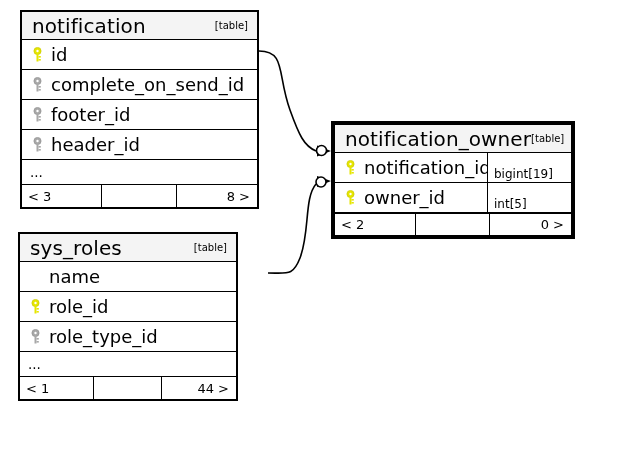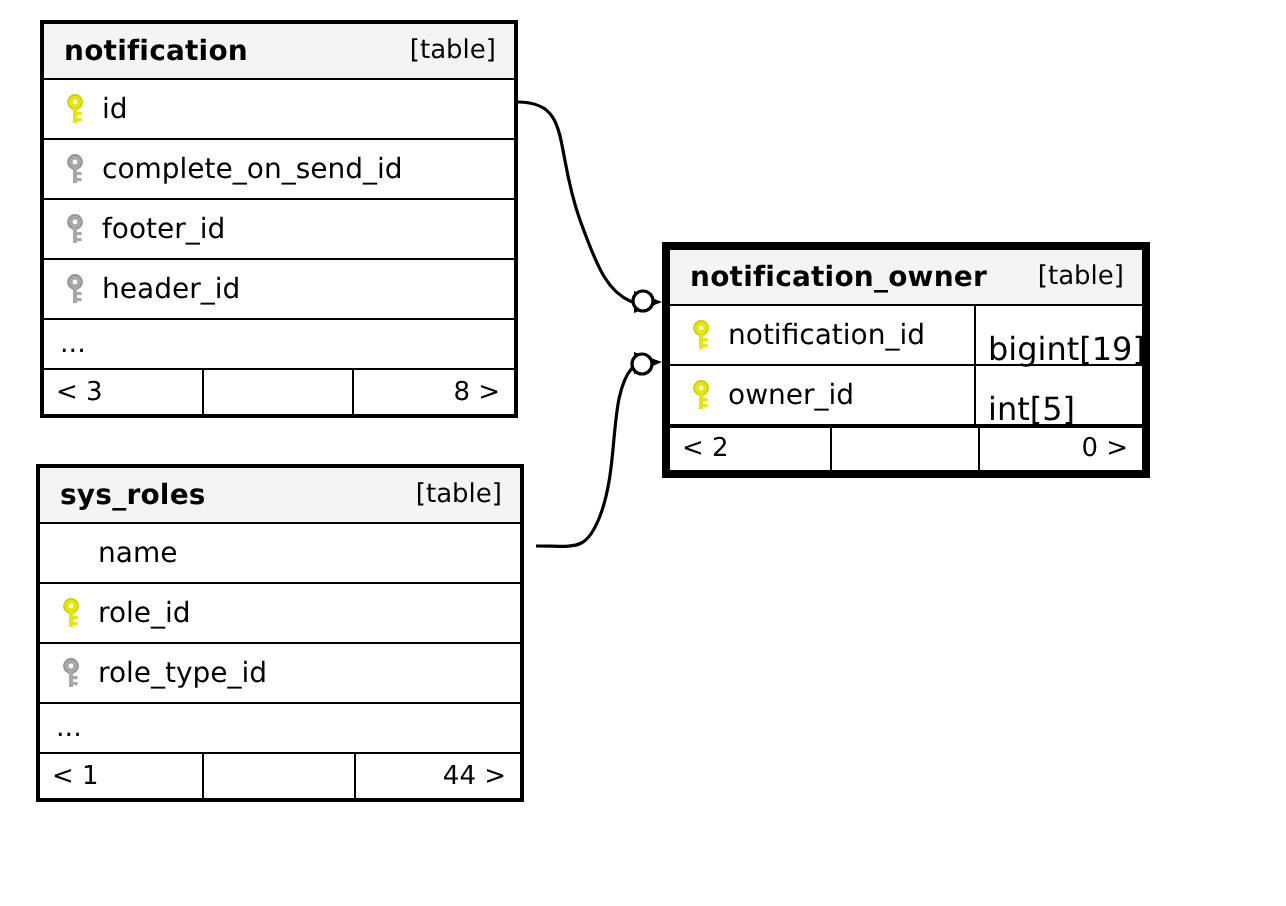--- a/index.html
+++ b/index.html
@@ -46,28 +46,28 @@
     box-sizing: border-box;
     background: #f4f4f4;
     border-bottom: 1px solid #000000;
     height: 28px;
     display: flex;
     align-items: center;
     justify-content: space-between;
     padding: 0 9px 0 10px;
   }
   .tname {
-    font-weight: bold;
-    font-size: 14px;
+    font-weight: normal;
+    font-size: 20px;
     color: #000000;
     letter-spacing: 0.1px;
     white-space: nowrap;
   }
   .ttag {
-    font-size: 13px;
+    font-size: 10px;
     color: #000000;
     white-space: nowrap;
   }
 
   .trow {
     box-sizing: border-box;
     height: 30px;
     display: flex;
     align-items: stretch;
     border-bottom: 1px solid #000000;
@@ -85,26 +85,26 @@
   .tcell-type {
     flex: 0 0 auto;
     width: 84px;
     display: flex;
     align-items: center;
     padding-left: 6px;
     border-left: 1px solid #000000;
     box-sizing: border-box;
   }
   .colname {
-    font-size: 14px;
+    font-size: 18px;
     color: #000000;
     white-space: nowrap;
   }
   .coltype {
-    font-size: 16px;
+    font-size: 12px;
     color: #000000;
     white-space: nowrap;
     margin-top: 13px;
   }
 
   
   .keyicon {
     flex: 0 0 auto;
     width: 13px;
     height: 16px;
@@ -301,21 +301,21 @@
       </div>
     </div>
 
     <div class="frow" style="border-top:1px solid #000000;">
       <div class="fcell left">&lt; 2</div>
       <div class="fcell mid"></div>
       <div class="fcell right">0 &gt;</div>
     </div>
   </div>
 
-  <div class="tablebox" id="tbl-sys-roles" style="left:18px; top:232px; width:244px;">
+  <div class="tablebox" id="tbl-sys-roles" style="left:18px; top:232px; width:220px;">
     <div class="thead">
       <span class="tname">sys_roles</span>
       <span class="ttag">[table]</span>
     </div>
 
     <div class="trow">
       <div class="tcell-name">
         <svg class="keyicon spacer" viewBox="0 0 13 16"></svg>
         <span class="colname">name</span>
       </div>

